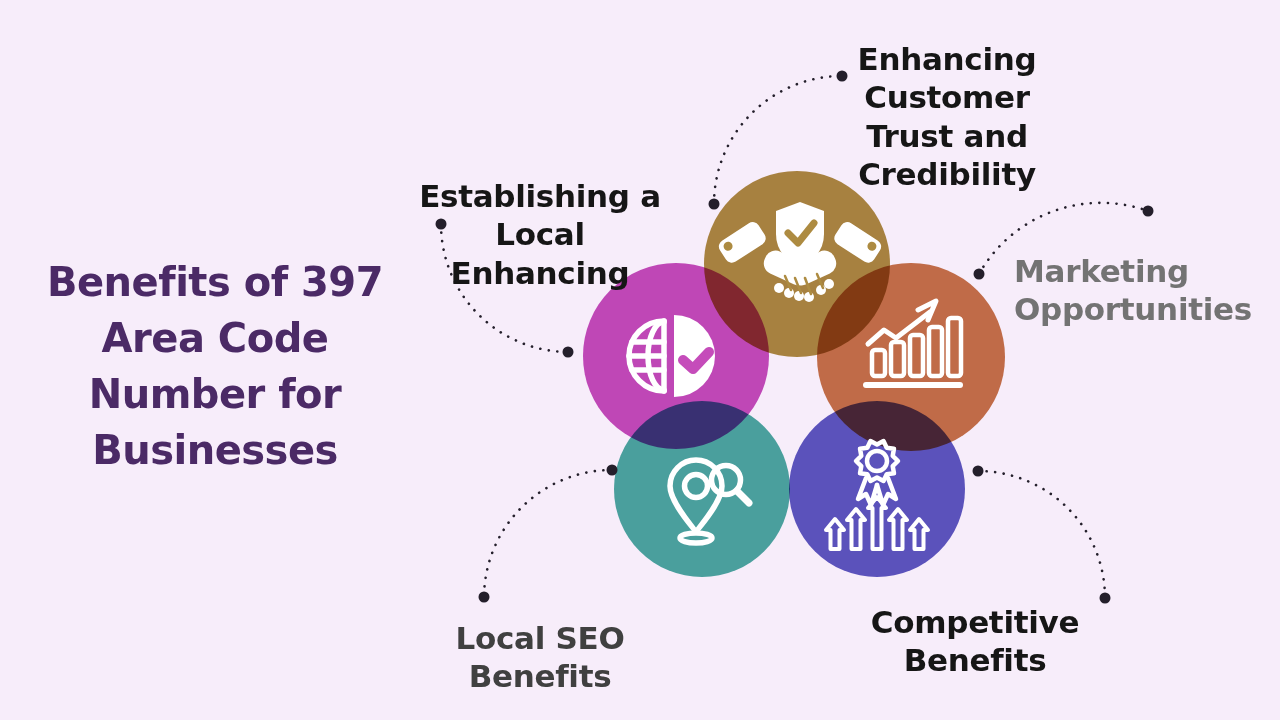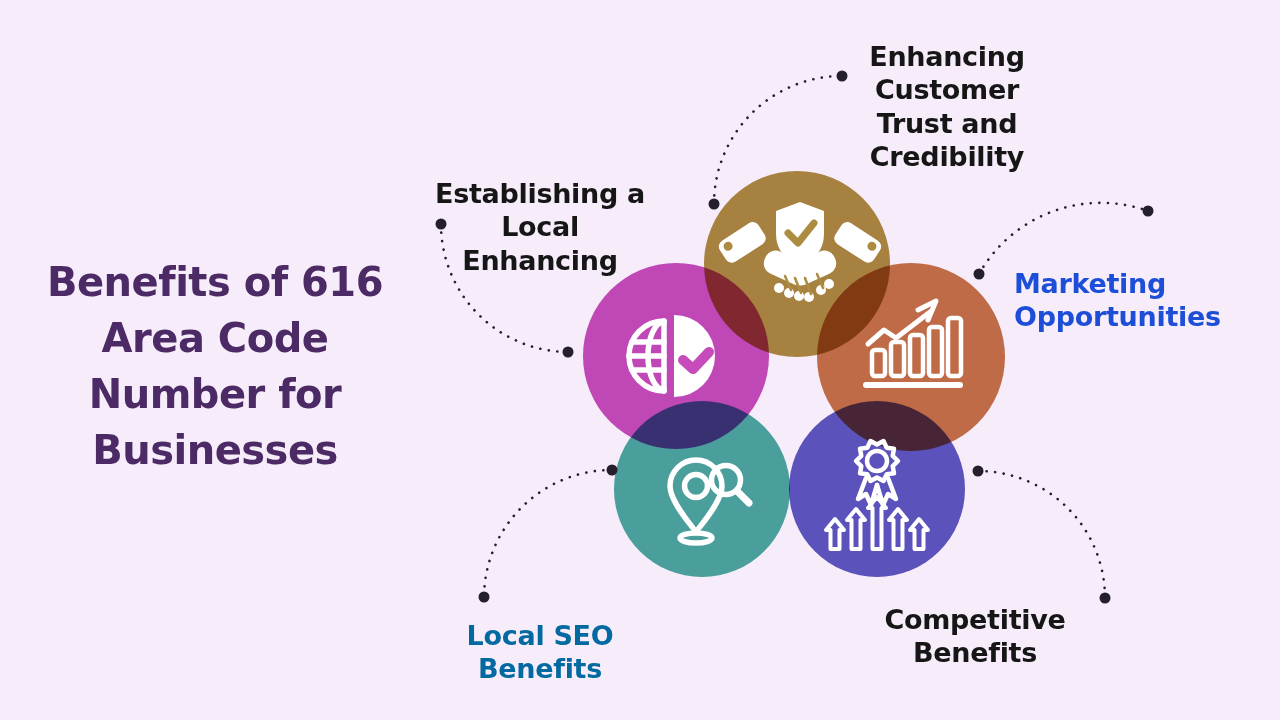--- a/index.html
+++ b/index.html
@@ -6,35 +6,35 @@
   .stage{
     position:relative;width:1280px;height:720px;overflow:hidden;
     font-family:"DejaVu Sans","Liberation Sans",sans-serif;
   }
   .title{
     position:absolute;left:10px;top:254px;width:410px;
     font-size:40px;font-weight:bold;line-height:1.4;letter-spacing:-0.5px;
     text-align:center;white-space:pre-line;
   }
   .label{
-    position:absolute;font-size:27px;font-weight:bold;line-height:1.24;
+    position:absolute;font-size:31px;font-weight:bold;line-height:1.24;
     letter-spacing:-0.3px;white-space:pre-line;
   }
   .label.center{text-align:center;}
   .disc{position:absolute;border-radius:50%;mix-blend-mode:multiply;}
   .icon{position:absolute;overflow:visible;}
   svg{display:block;}
   .connectors{position:absolute;left:0;top:0;pointer-events:none;}
 </style>
 </head>
 <body>
 
 <div class="stage" style="background: rgb(247, 237, 250);">
 
-  <div class="title" style="color: rgb(75, 42, 102);">Benefits of 616
+  <div class="title" style="color: rgb(75, 42, 102);">Benefits of 397
 Area Code
 Number for
 Businesses</div>
 
   <div class="disc" style="left: 704px; top: 171px; width: 186px; height: 186px; background: rgb(173, 139, 65);"></div>
   <div class="disc" style="left: 583px; top: 263px; width: 186px; height: 186px; background: rgb(197, 76, 186);"></div>
   <div class="disc" style="left: 817px; top: 263px; width: 188px; height: 188px; background: rgb(198, 115, 73);"></div>
   <div class="disc" style="left: 614px; top: 401px; width: 176px; height: 176px; background: rgb(76, 171, 160);"></div>
   <div class="disc" style="left: 789px; top: 401px; width: 176px; height: 176px; background: rgb(94, 88, 191);"></div>
 
@@ -139,20 +139,20 @@
     </g>
   </svg>
 
   <div class="label center" style="left: 812px; top: 40px; width: 270px; color: rgb(22, 22, 22);">Enhancing
 Customer
 Trust and
 Credibility</div>
   <div class="label center" style="left: 405px; top: 177px; width: 270px; color: rgb(22, 22, 22);">Establishing a
 Local
 Enhancing</div>
-  <div class="label" style="left: 1014px; top: 267px; width: 250px; color: #1d4ed8;">Marketing
+  <div class="label" style="left: 1014px; top: 252px; width: 250px; color: #737373;">Marketing
 Opportunities</div>
-  <div class="label center" style="left: 430px; top: 619px; width: 220px; color: #0369a1;">Local SEO
+  <div class="label center" style="left: 430px; top: 619px; width: 220px; color: #404040;">Local SEO
 Benefits</div>
   <div class="label center" style="left: 850px; top: 603px; width: 250px; color: rgb(22, 22, 22);">Competitive
 Benefits</div>
 
 </div>
 
 </body></html>

